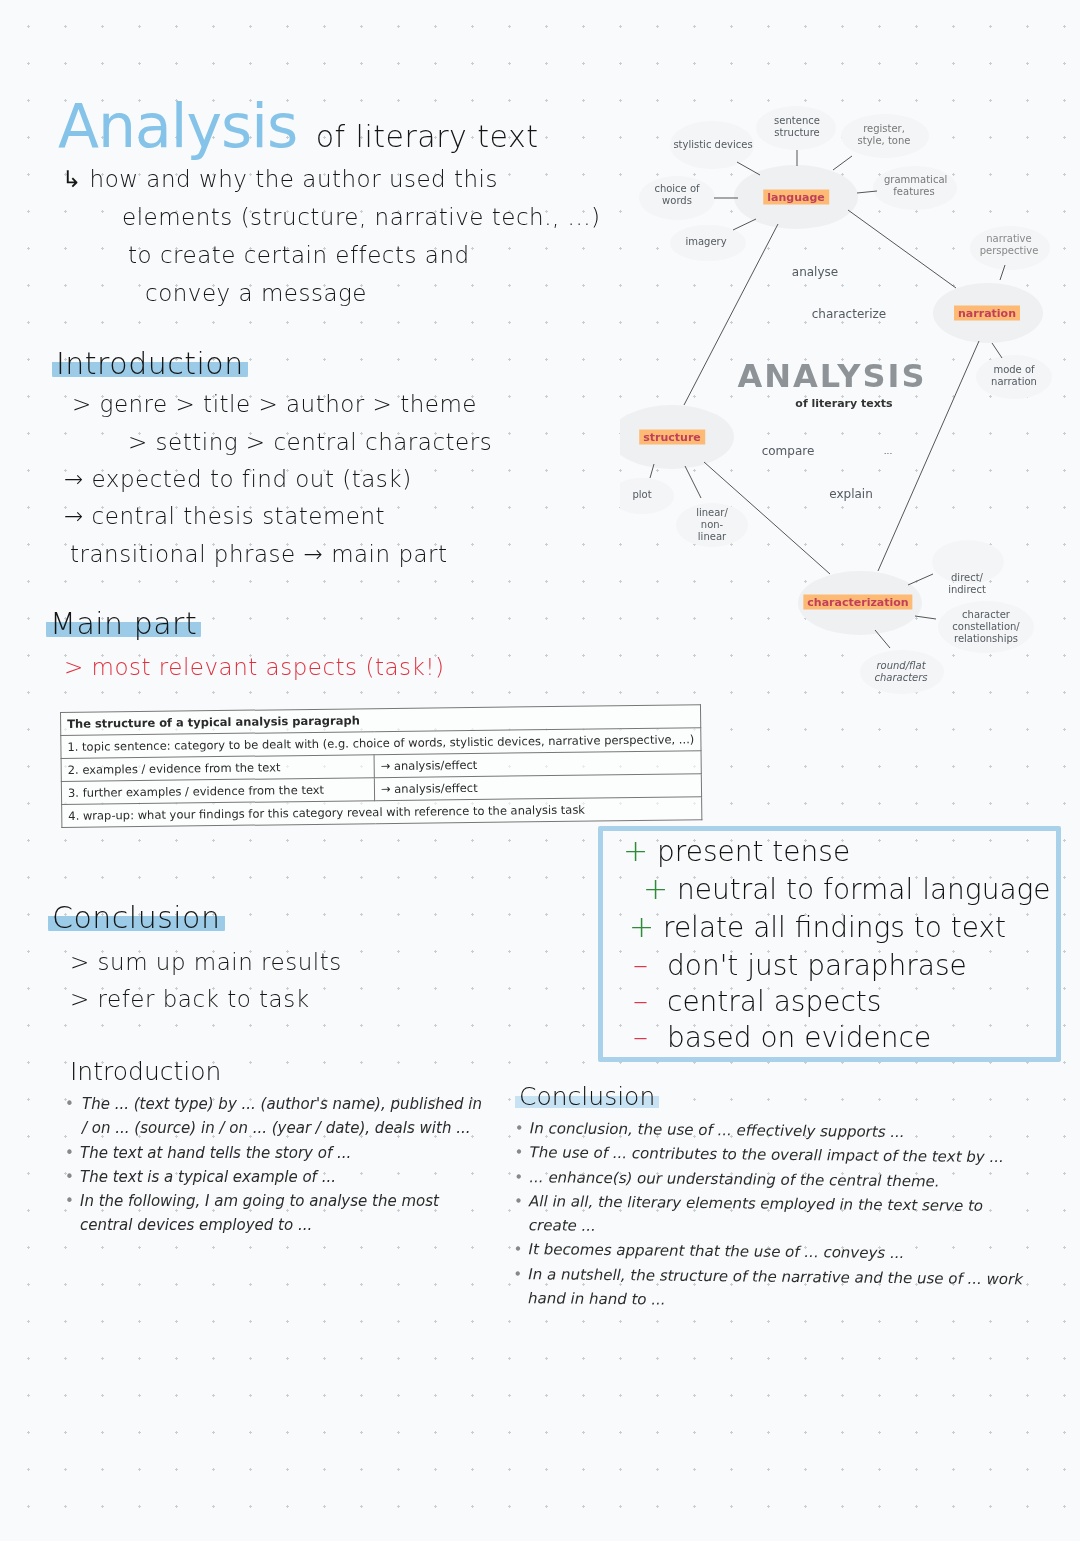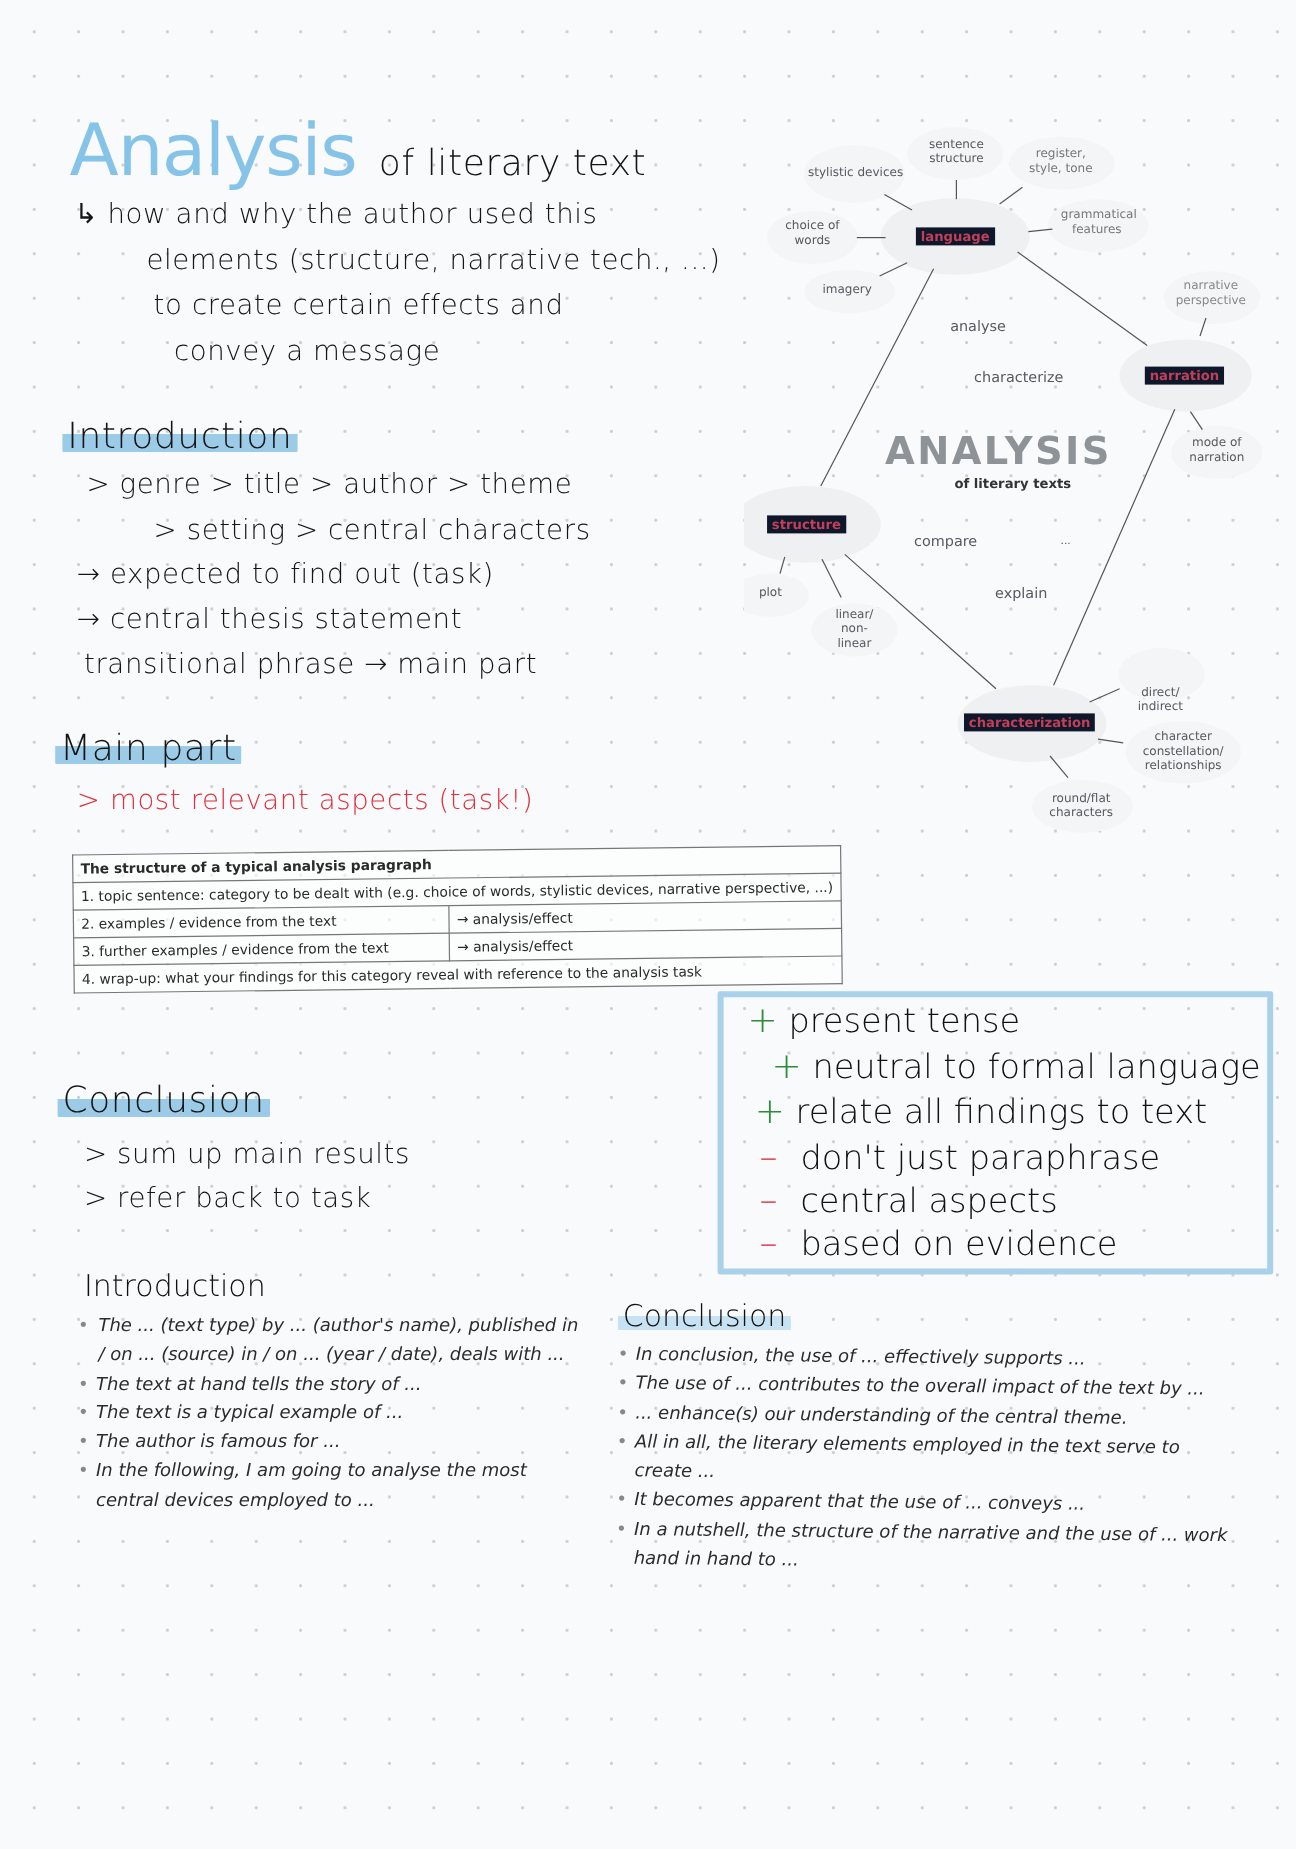--- a/index.html
+++ b/index.html
@@ -22,21 +22,21 @@
   .head { font-size: 30px; }
   .red { color: #e0303e; }
   .green { color: #2e8b3a; }
   .pinkdash { color: #e0354a; }
 
   
   .mm { position: absolute; left: 620px; top: 100px; width: 460px; height: 600px; }
   .mm svg { position: absolute; left: 0; top: 0; }
   .mm .lbl { position: absolute; font-family: "DejaVu Sans", sans-serif; font-size: 10px; color: #555a60; text-align: center; line-height: 12px; transform: translate(-50%, -50%); white-space: nowrap; }
   .mm .verb { position: absolute; font-family: "DejaVu Sans", sans-serif; font-size: 12px; color: #555a60; transform: translate(-50%, -50%); }
-  .mm .hub { position: absolute; font-family: "DejaVu Sans", sans-serif; font-size: 11px; color: #c0405a; background: #0f172a; padding: 1px 4px; font-weight: bold; transform: translate(-50%, -50%); white-space: nowrap; }
+  .mm .hub { position: absolute; font-family: "DejaVu Sans", sans-serif; font-size: 11px; color: #c0405a; background: #fdba74; padding: 1px 4px; font-weight: bold; transform: translate(-50%, -50%); white-space: nowrap; }
   .mm .bigtitle { position: absolute; font-family: "DejaVu Sans", sans-serif; font-weight: bold; font-size: 32px; color: #8e9398; letter-spacing: 2px; transform: translate(-50%, -50%); }
   .mm .subtitle { position: absolute; font-family: "DejaVu Sans", sans-serif; font-size: 11px; color: #333; font-weight: bold; transform: translate(-50%, -50%); }
 
   
   .ptable { position: absolute; left: 60px; top: 712px; width: 630px; border-collapse: collapse; transform: rotate(-0.7deg); transform-origin: left top; font-family: "DejaVu Sans", sans-serif; font-size: 11.5px; color: #2a2a2a; background: rgba(255,255,255,0.6); }
   .ptable td { border: 1px solid #777; padding: 2px 6px; height: 18px; white-space: nowrap; }
   .ptable .thead { font-weight: bold; }
 
   
   .rules { position: absolute; left: 598px; top: 826px; width: 463px; height: 236px; border: 5px solid #a9d1ea; border-radius: 2px; box-sizing: border-box; }
@@ -122,21 +122,21 @@
   <div class="lbl" style="left:264px; top:35px; width:60px; white-space:normal; color:#777;"><span>register, style, tone</span></div>
   <div class="lbl" style="left:57px; top:95px; width:46px; white-space:normal;"><span>choice of words</span></div>
   <div class="lbl" style="left:294px; top:86px; width:60px; white-space:normal; color:#777;"><span>grammatical features</span></div>
   <div class="lbl" style="left:86px; top:142px;"><span>imagery</span></div>
   <div class="lbl" style="left:389px; top:145px; width:60px; white-space:normal; color:#888;"><span>narrative perspective</span></div>
   <div class="lbl" style="left:394px; top:276px; width:50px; white-space:normal;"><span>mode of narration</span></div>
   <div class="lbl" style="left:22px; top:395px;"><span>plot</span></div>
   <div class="lbl" style="left:92px; top:425px; width:50px; white-space:normal;"><span>linear/ non-linear</span></div>
   <div class="lbl" style="left:347px; top:484px; width:40px; white-space:normal;"><span>direct/ indirect</span></div>
   <div class="lbl" style="left:366px; top:527px; width:72px; white-space:normal;"><span>character constellation/ relationships</span></div>
-  <div class="lbl" style="left:281px; top:572px; width:56px; white-space:normal;"><span>round/flat characters</span></div>
+  <div class="lbl" style="left:281px; top:572px; width:56px; white-space:normal;font-style:italic;"><span>round/flat characters</span></div>
 
   <div class="hub" style="left:176px; top:97px;">language</div>
   <div class="hub" style="left:367px; top:213px;">narration</div>
   <div class="hub" style="left:52px; top:337px;">structure</div>
   <div class="hub" style="left:238px; top:502px;">characterization</div>
 
   <div class="bigtitle" style="left:212px; top:276px;">ANALYSIS</div>
   <div class="subtitle" style="left:224px; top:303px;">of literary texts</div>
 
   <div class="verb" style="left:195px; top:172px;">analyse</div>
@@ -182,21 +182,20 @@
 </div>
 <div class="abs hand line" style="left:70px; top:943px;">&gt; sum up main results</div>
 <div class="abs hand line" style="left:70px; top:980px;">&gt; refer back to task</div>
 
 <div class="abs phr-head" style="left:70px; top:1057px;">Introduction</div>
 <div class="phr" style="left:62px; top:1092px; width:420px;">
   <ul>
     <li style="padding-left:2px;">The ... (text type) by ... (author's name), published in / on ... (source) in / on ... (year / date), deals with ...</li>
     <li>The text at hand tells the story of ...</li>
     <li>The text is a typical example of ...</li>
-    <li>The author is famous for ...</li>
     <li>In the following, I am going to analyse the most central devices employed to ...</li>
   </ul>
 </div>
 
 <div class="abs phr-head" style="left:515px; top:1082px;">
   <span class="hl-light">Conclusion</span>
 </div>
 <div class="phr" style="left:512px; top:1116px; width:520px; transform:rotate(0.6deg); transform-origin:left top;">
   <ul>
     <li>In conclusion, the use of ... effectively supports ...</li>

